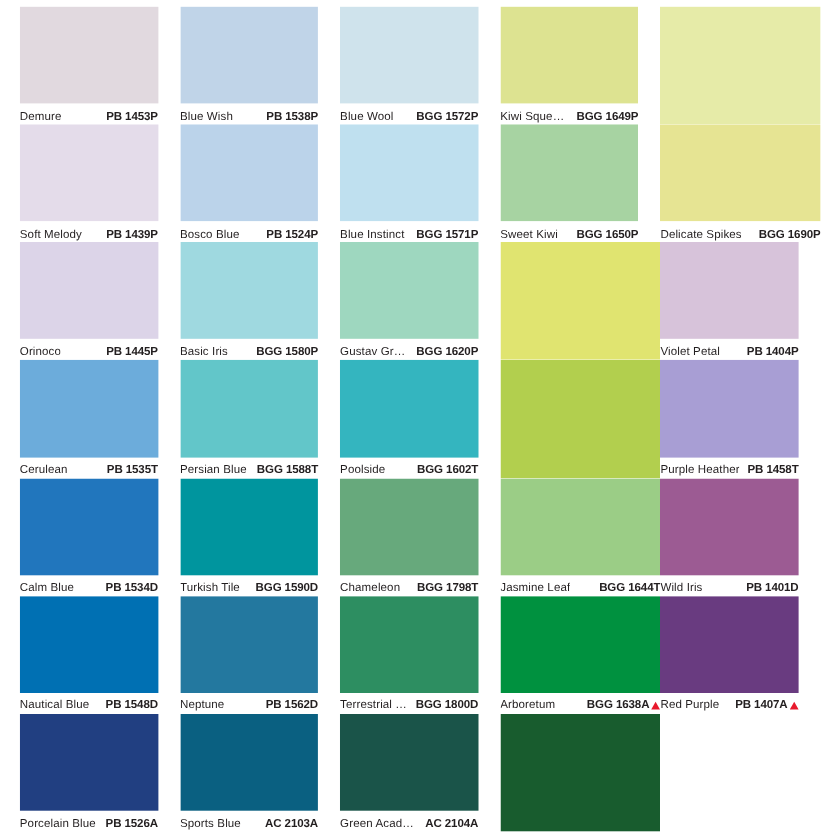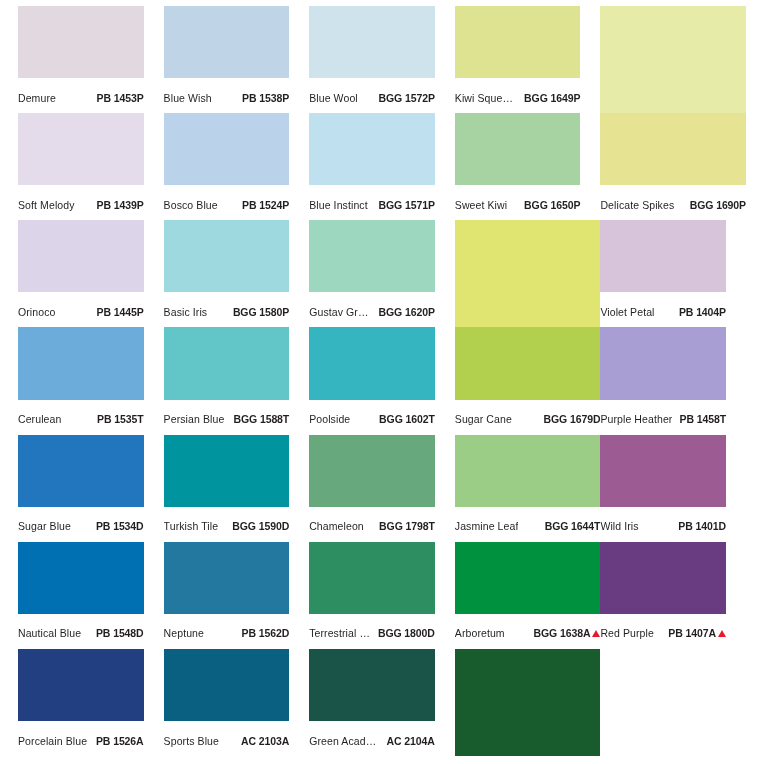--- a/index.html
+++ b/index.html
@@ -38,21 +38,21 @@
 
   .swatch-chip {
     flex: 1 1 auto;
     width: 100%;
     min-height: 0;
     background: #cccccc;
   }
 
   .swatch-caption {
     flex: 0 0 auto;
-    height: 35px;
+    height: 19px;
     display: flex;
     align-items: center;
     justify-content: space-between;
     gap: 6px;
     padding-top: 4px;
     white-space: nowrap;
     text-align: center;
   }
 
   .swatch-name {
@@ -238,40 +238,34 @@
       <div class="swatch-chip" style="background: rgb(52, 181, 191);"></div>
       <div class="swatch-caption">
         <span class="swatch-name">Poolside</span>
         <span class="swatch-code-wrap">
           <span class="swatch-code">BGG 1602T</span>
         </span>
       </div>
     </div>
     <div class="swatch-cell col-5">
       <div class="swatch-chip" style="background: rgb(178, 207, 78);"></div>
-      <div class="swatch-caption">
-        <span class="swatch-name">Sugar Cane</span>
-        <span class="swatch-code-wrap">
-          <span class="swatch-code">BGG 1679D</span>
-        </span>
-      </div>
     </div>
     <div class="swatch-cell col-1">
       <div class="swatch-chip" style="background: rgb(168, 158, 212);"></div>
       <div class="swatch-caption">
         <span class="swatch-name">Purple Heather</span>
         <span class="swatch-code-wrap">
           <span class="swatch-code">PB 1458T</span>
         </span>
       </div>
     </div>
     <div class="swatch-cell col-2">
       <div class="swatch-chip" style="background: rgb(33, 118, 189);"></div>
       <div class="swatch-caption">
-        <span class="swatch-name">Sugar Blue</span>
+        <span class="swatch-name">Calm Blue</span>
         <span class="swatch-code-wrap">
           <span class="swatch-code">PB 1534D</span>
         </span>
       </div>
     </div>
     <div class="swatch-cell col-3">
       <div class="swatch-chip" style="background: rgb(0, 149, 158);"></div>
       <div class="swatch-caption">
         <span class="swatch-name">Turkish Tile</span>
         <span class="swatch-code-wrap">

